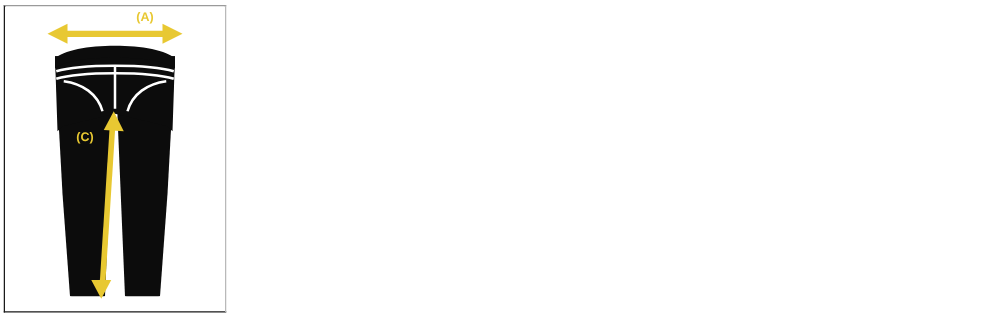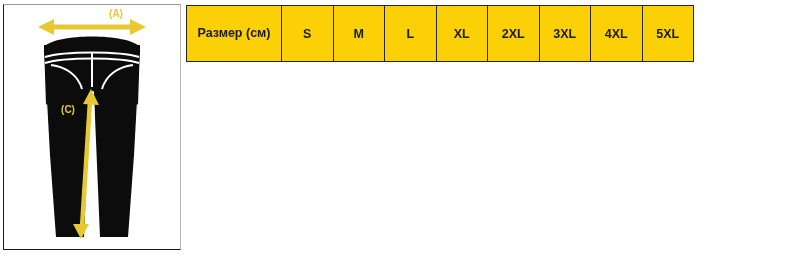--- a/index.html
+++ b/index.html
@@ -133,29 +133,18 @@
         <line x1="86" y1="96" x2="78" y2="222" stroke="#E8C832" stroke-width="4.5"></line>
         <polygon points="87,84 79,99 95,100" fill="#E8C832"></polygon>
         <polygon points="77,234 69,219, 85,219" fill="#E8C832"></polygon>
       </g>
       <text x="64" y="108" font-family="Liberation Sans, sans-serif" font-size="10" font-weight="bold" fill="#E8C832" text-anchor="middle">(C)</text>
     </svg>
   </div>
 
   <table id="size-table">
     <tbody>
-      <tr class="row-yellow header-row">
-        <td class="label-cell">Размер (см)</td>
-        <td class="value-cell">S</td>
-        <td class="value-cell">M</td>
-        <td class="value-cell">L</td>
-        <td class="value-cell">XL</td>
-        <td class="value-cell">2XL</td>
-        <td class="value-cell">3XL</td>
-        <td class="value-cell">4XL</td>
-        <td class="value-cell">5XL</td>
-      </tr>
 
 
     </tbody>
   </table>
 
 </div>
 
 </body></html>

